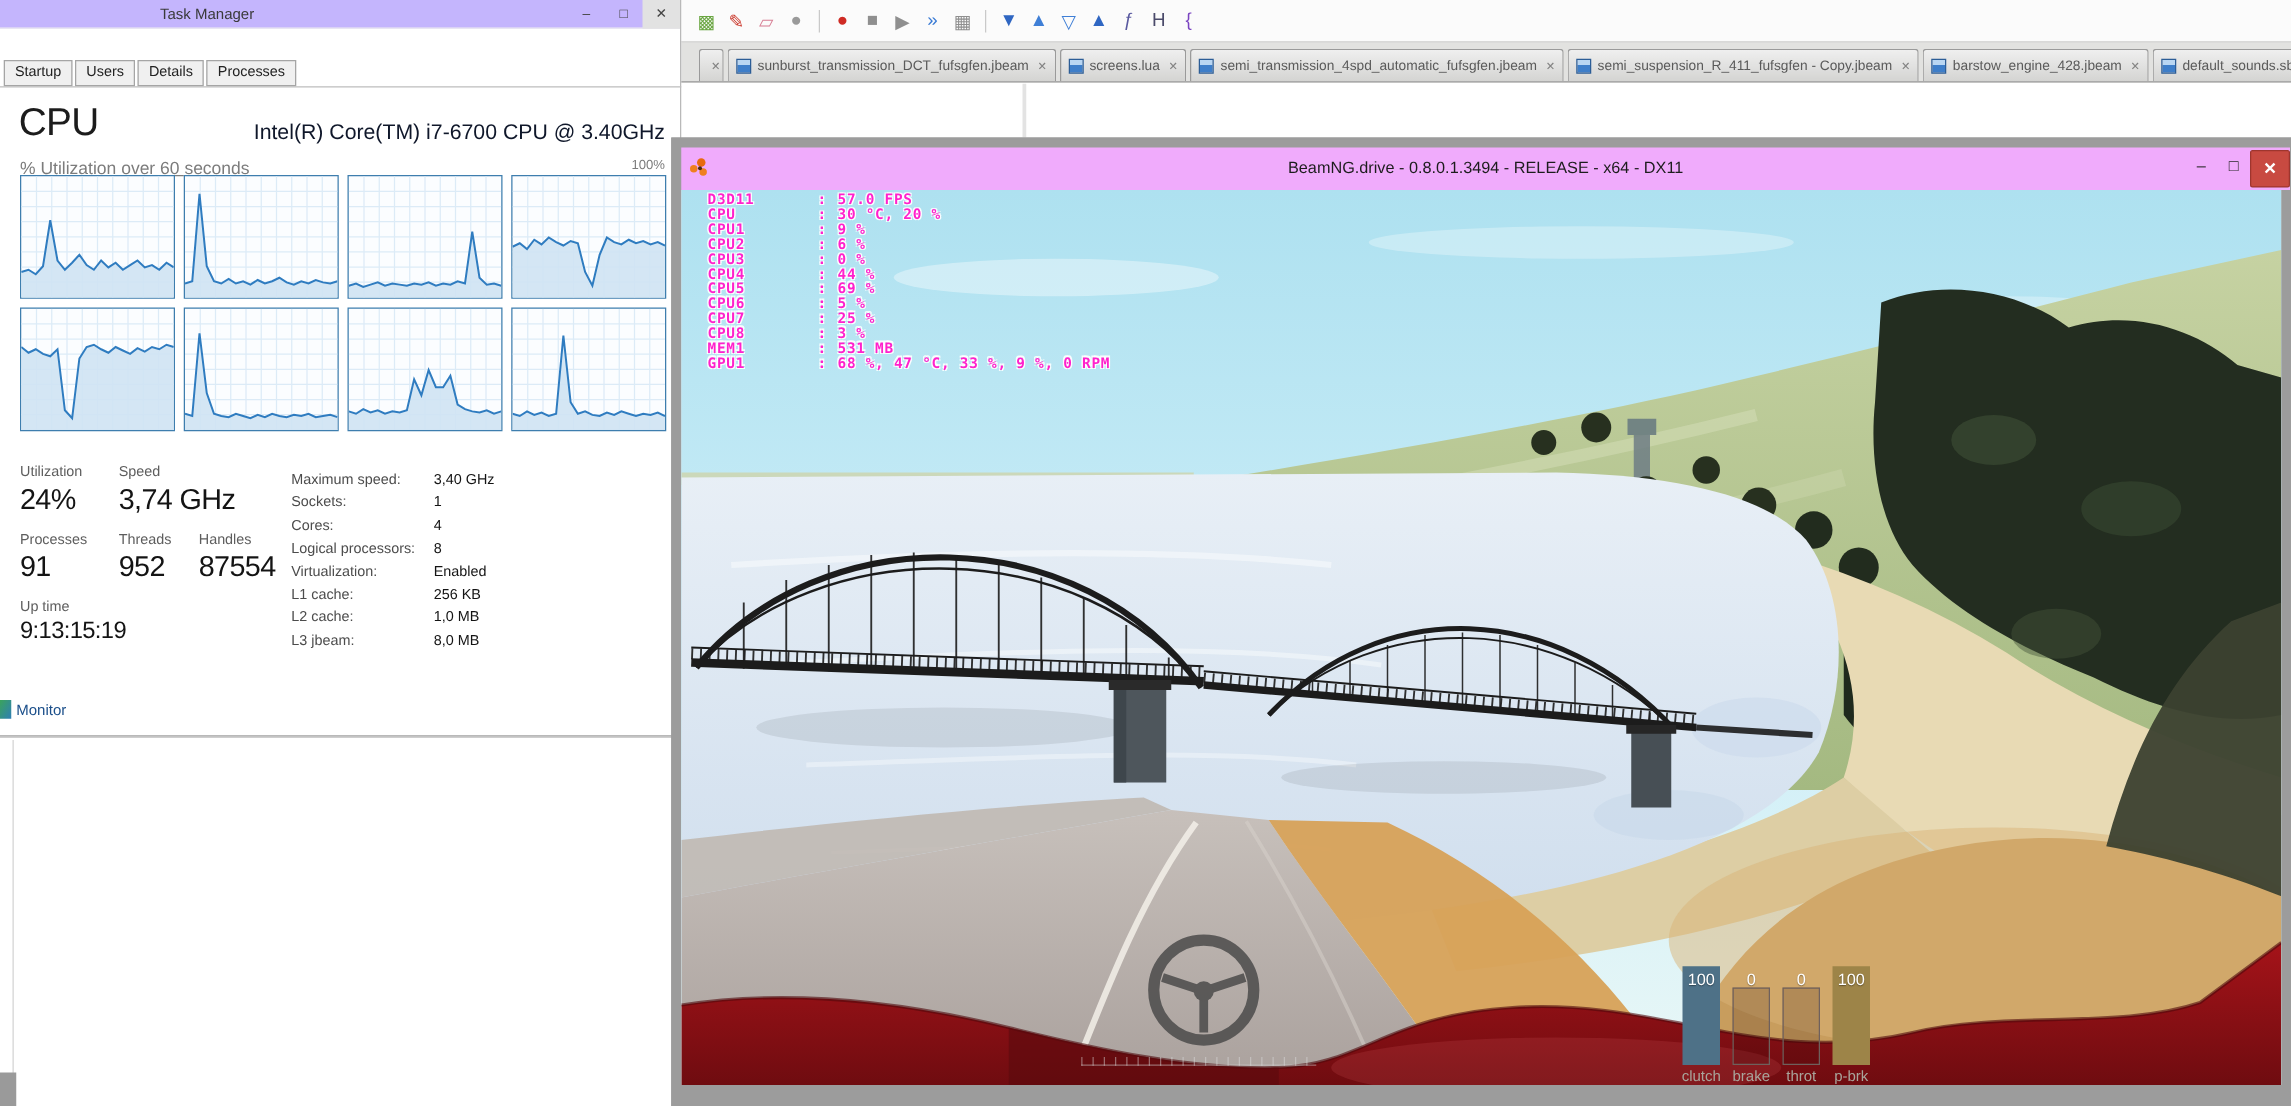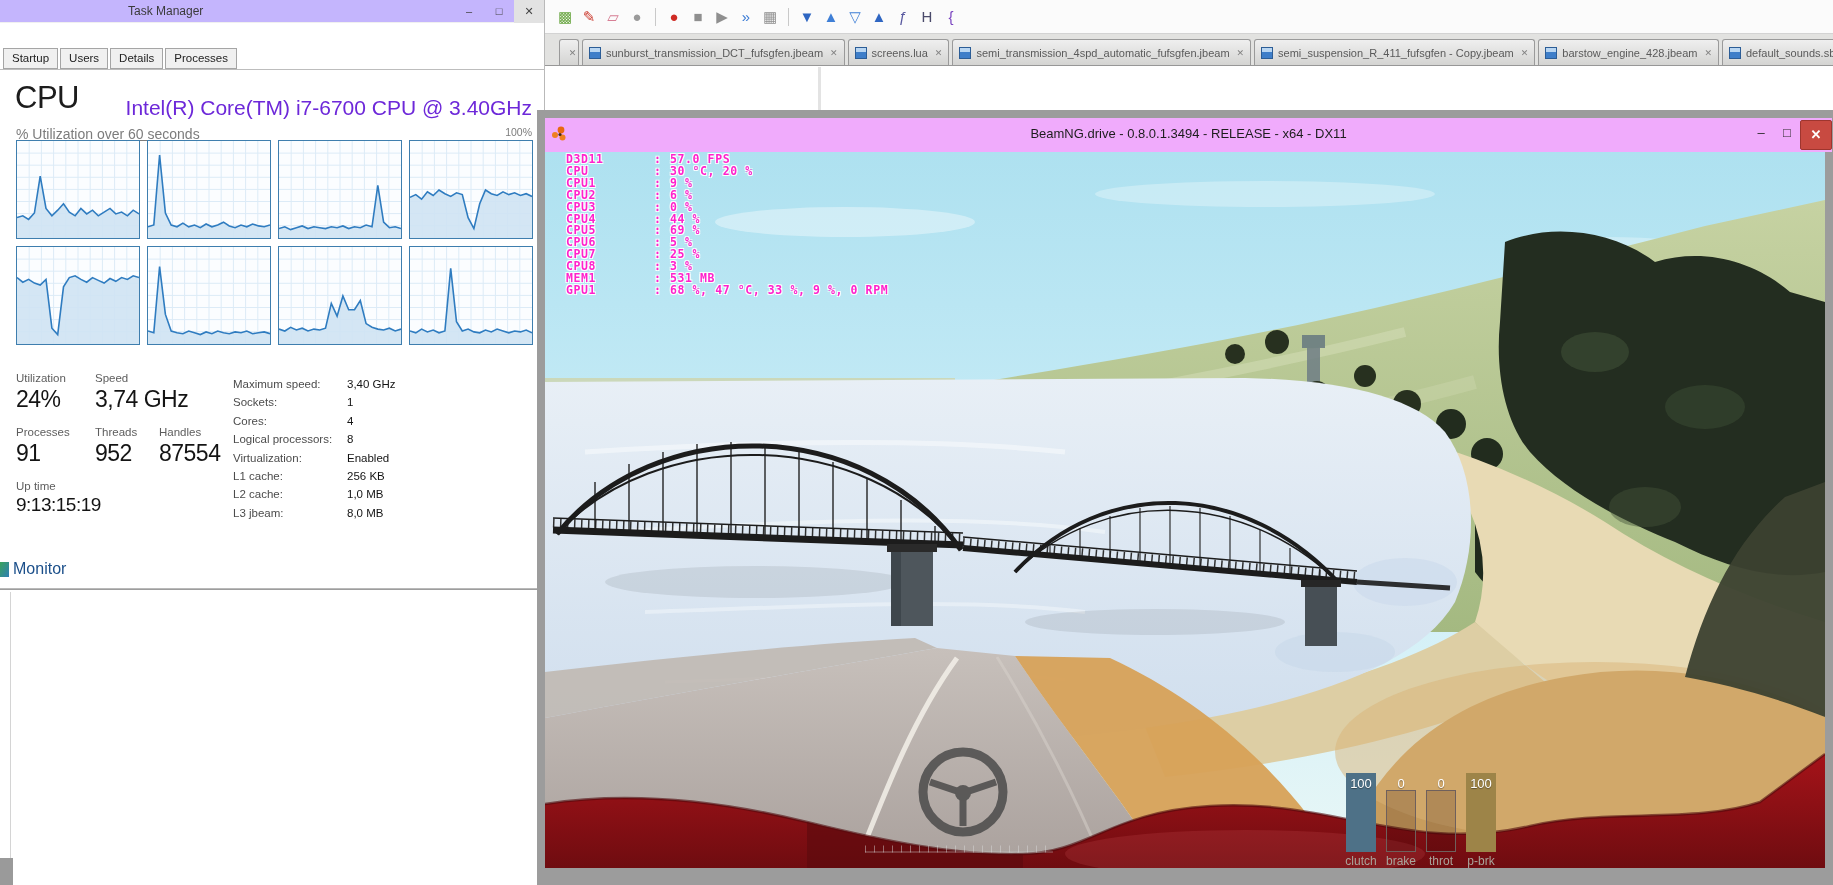--- a/index.html
+++ b/index.html
@@ -28,36 +28,36 @@
   #tm-titlebar { position:relative; height:23px; background:#c4b5fd; border-bottom:1px solid #f0f0f0; }
   #tm-title { position:absolute; left:128px; top:4px; font-size:12px; color:#3a3a3a; }
   .tm-btns { position:absolute; right:0; top:0; display:flex; }
   .tm-btn { width:30px; height:23px; text-align:center; line-height:23px; font-size:11px; color:#444; }
   .tm-btn.close { background:#e2e2e2; }
   #tm-tabs { position:absolute; left:3px; top:48px; display:flex; }
   .tm-tab { padding:3px 8px 4px; font-size:11.5px; color:#222; background:#f0f0f0;
     border:1px solid #a5a5a5; margin-right:2px; }
   #tm-tabline { position:absolute; left:0; top:69px; width:545px; height:1px; background:#bdbdbd; }
   #cpu-head { position:absolute; left:15px; top:80px; font-size:31px; font-weight:400; color:#1c1c1c; letter-spacing:-0.5px; }
-  #cpu-sub { position:absolute; right:12px; top:96px; font-size:21px; color:#6d28d9; }
+  #cpu-sub { position:absolute; right:12px; top:96px; font-size:17px; color:#0f172a; }
   #graph-label { position:absolute; left:16px; top:126px; font-size:14px; color:#7c7c7c;text-decoration:underline; }
   #graph-max { position:absolute; right:12px; top:126px; font-size:10.5px; color:#7c7c7c; }
   #tm-graphs { position:absolute; left:16px; top:140px; width:522px; display:flex; flex-wrap:wrap; gap:7px; }
   .gtile { width:124px; height:99px; border:1px solid #3e7eae; background:#fbfdff; }
   .stat { position:absolute; }
   .stat .sl { font-size:11.5px; color:#5d5d5d; margin-bottom:2px; }
   .stat .sv { font-size:23px; font-weight:400; color:#141414; letter-spacing:-0.5px; }
   .stat .sv.small { font-size:19px; }
   #tm-details { position:absolute; left:233px; top:378px; }
   .drow { display:flex; height:18.4px; font-size:11.5px; }
   .drow .dl { width:114px; color:#4c4c4c; }
   .drow .dv { color:#141414; }
   #tm-link { position:absolute; left:0; top:560px; display:flex; align-items:center; }
   #tm-link .licon { width:9px; height:15px; background:linear-gradient(120deg,#3aa35c,#2f7fb5); margin-right:4px; }
-  #tm-link .ltxt { font-size:16px; color:#1b4f8a; }
+  #tm-link .ltxt { font-size:12px; color:#1b4f8a; }
 
   
   #belowtm { position:absolute; left:0; top:589px; width:545px; height:296px; background:#fff;
     border-top:1px solid #9d9d9d; z-index:4; }
   #belowtm .vline { position:absolute; left:10px; top:2px; bottom:0; width:1px; background:#d4d4d4; }
   #belowtm .corner { position:absolute; left:0; bottom:0; width:13px; height:27px; background:#9a9a9a; }
 
   
   #bng { position:absolute; left:537px; top:110px; width:1303px; height:775px;
     background:#9c9c9c; border:8px solid #9c9c9c; border-bottom-width:17px; z-index:6; }

